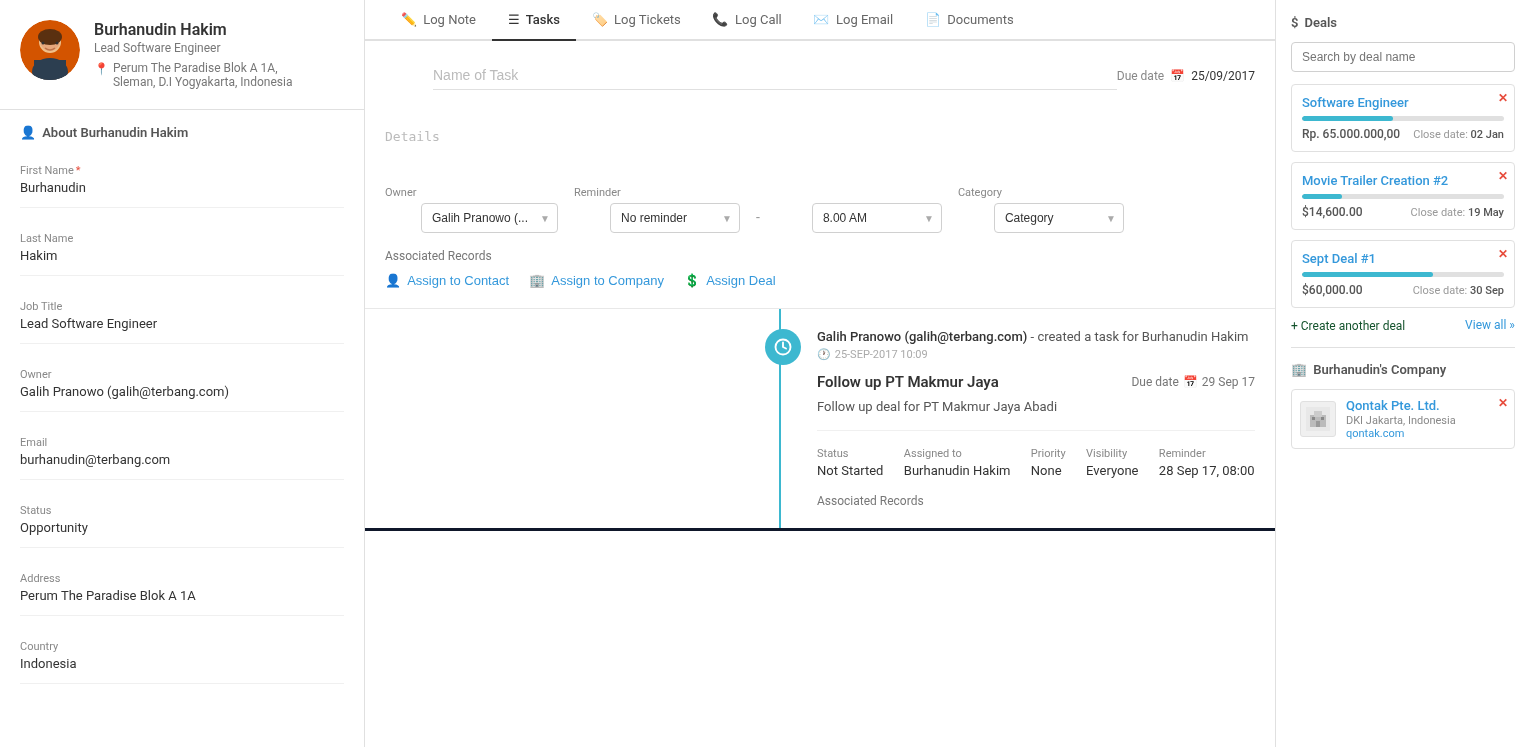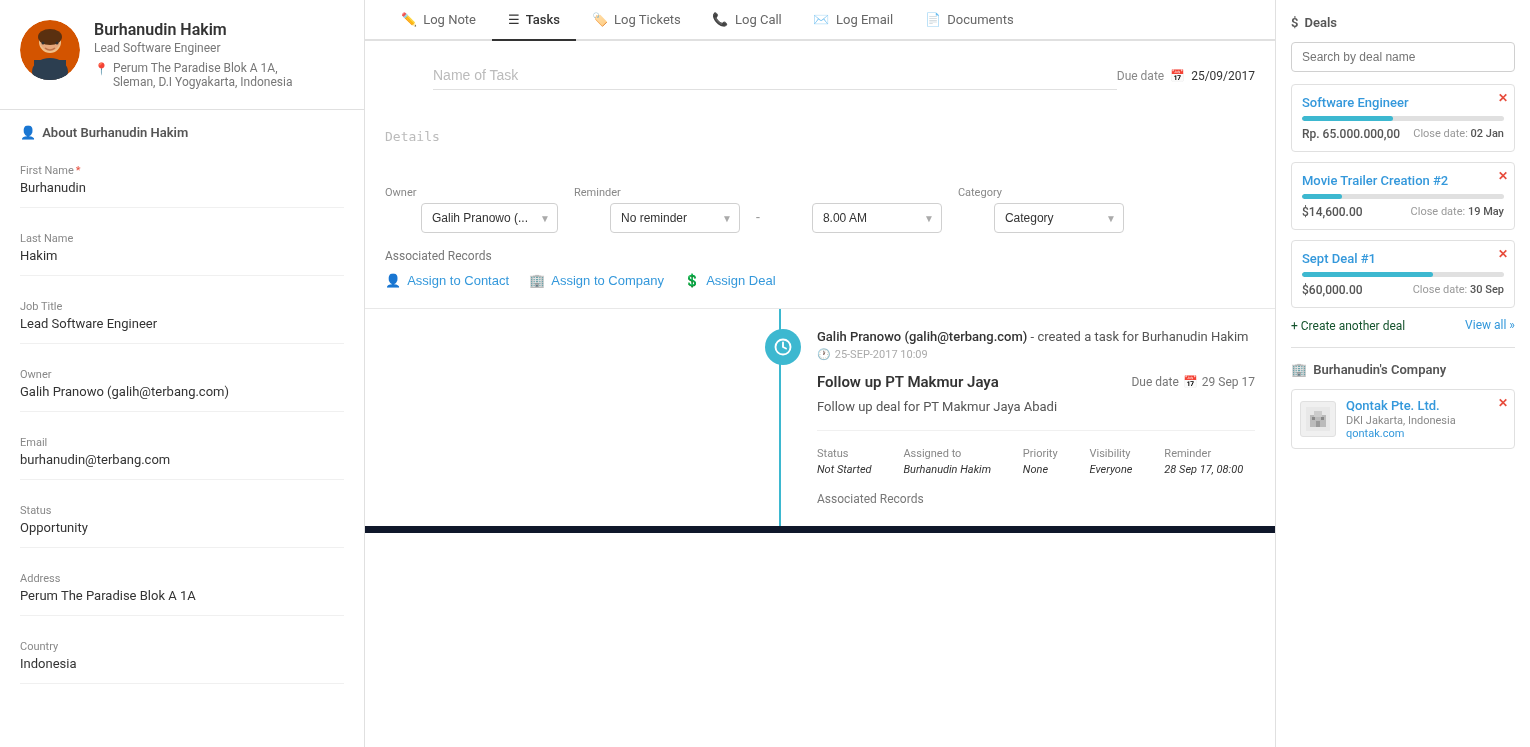--- a/index.html
+++ b/index.html
@@ -45,45 +45,45 @@
     .select-arrow { position: absolute; right: 8px; top: 50%; transform: translateY(-50%); color: #aaa; pointer-events: none; font-size: 10px; }
     .dash-separator { color: #999; font-size: 14px; align-self: flex-end; padding-bottom: 8px; }
 
     .associated-records { margin-top: 16px; }
     .associated-label { font-size: 12px; color: #777; margin-bottom: 10px; }
     .associated-actions { display: flex; gap: 20px; flex-wrap: wrap; }
     .assoc-btn { color: #3498db; font-size: 13px; cursor: pointer; display: flex; align-items: center; gap: 6px; background: none; border: none; padding: 0; }
 
     
     .activity-feed { flex: 1; overflow-y: auto; padding: 0; position: relative; }
-    .activity-item { display: flex; gap: 0; padding: 20px; border-bottom: 7px solid #0f172a; position: relative; }
+    .activity-item { display: flex; gap: 0; padding: 20px; border-bottom: 3px solid #0f172a; position: relative; }
     .activity-icon-wrap { width: 36px; height: 36px; border-radius: 50%; background: #3db8d0; display: flex; align-items: center; justify-content: center; color: #fff; font-size: 14px; flex-shrink: 0; margin-right: 16px; z-index: 1; }
     .activity-body { flex: 1; }
     .activity-header-text { font-size: 13px; color: #555; margin-bottom: 4px; }
     .activity-header-text strong { color: #333; font-weight: 500; }
     .activity-time { font-size: 11px; color: #aaa; display: flex; align-items: center; gap: 4px; margin-bottom: 12px; }
     .task-card { background: #fff; }
     .task-card-title-row { display: flex; align-items: center; justify-content: space-between; margin-bottom: 8px; }
     .task-card-title { font-size: 15px; font-weight: 600; color: #333; }
     .task-card-due { font-size: 12px; color: #777; display: flex; align-items: center; gap: 4px; }
     .task-description { font-size: 13px; color: #555; margin-bottom: 16px; padding-bottom: 16px; border-bottom: 1px solid #f0f0f0; }
     .task-meta { display: grid; grid-template-columns: repeat(5, auto); gap: 20px; margin-bottom: 16px; }
     .meta-label { font-size: 11px; color: #888; margin-bottom: 3px; }
-    .meta-value { font-size: 11px; color: #333; font-style: italic; }
+    .meta-value { font-size: 13px; color: #333; }
     .task-assoc-label { font-size: 12px; color: #777; }
 
     
     .right-sidebar { width: 255px; background: #fff; border-left: 1px solid #e0e0e0; overflow-y: auto; flex-shrink: 0; padding: 15px; }
     .sidebar-section-title { font-size: 13px; font-weight: 600; color: #555; margin-bottom: 12px; display: flex; align-items: center; gap: 6px; }
     .deal-search { width: 100%; padding: 7px 10px; border: 1px solid #d0d0d0; border-radius: 4px; font-size: 12px; color: #666; margin-bottom: 12px; outline: none; }
     .deal-card { border: 1px solid #e0e0e0; border-radius: 4px; padding: 10px; margin-bottom: 10px; position: relative; }
     .deal-card-title { color: #3498db; font-size: 13px; font-weight: 500; margin-bottom: 6px; cursor: pointer; }
     .deal-progress-bar { height: 5px; background: #e0e0e0; border-radius: 3px; margin-bottom: 6px; overflow: hidden; }
     .deal-progress-fill { height: 100%; background: #3db8d0; border-radius: 3px; }
-    .deal-meta { font-size: 11px; color: #777; display: flex; align-items: flex-start; justify-content: space-between; }
+    .deal-meta { font-size: 11px; color: #777; display: flex; align-items: center; justify-content: space-between; }
     .deal-amount { color: #555; font-size: 12px; font-weight: 500; }
     .deal-close { font-size: 11px; color: #999; }
     .deal-close span { font-weight: 500; color: #555; }
     .deal-remove { position: absolute; top: 6px; right: 6px; color: #e74c3c; cursor: pointer; font-size: 12px; font-weight: bold; }
     .create-deal-link { color: #14532d; font-size: 12px; cursor: pointer; }
     .view-all-link { color: #3498db; font-size: 12px; cursor: pointer; float: right; }
     .sidebar-divider { border-top: 1px solid #e0e0e0; margin: 14px 0; }
     .company-section-title { font-size: 13px; font-weight: 600; color: #555; margin-bottom: 12px; display: flex; align-items: center; gap: 6px; }
     .company-card { display: flex; align-items: center; gap: 10px; padding: 8px; border: 1px solid #e0e0e0; border-radius: 4px; position: relative; }
     .company-logo { width: 36px; height: 36px; background: #f0f0f0; border: 1px solid #e0e0e0; display: flex; align-items: center; justify-content: center; border-radius: 3px; font-size: 10px; color: #aaa; }

